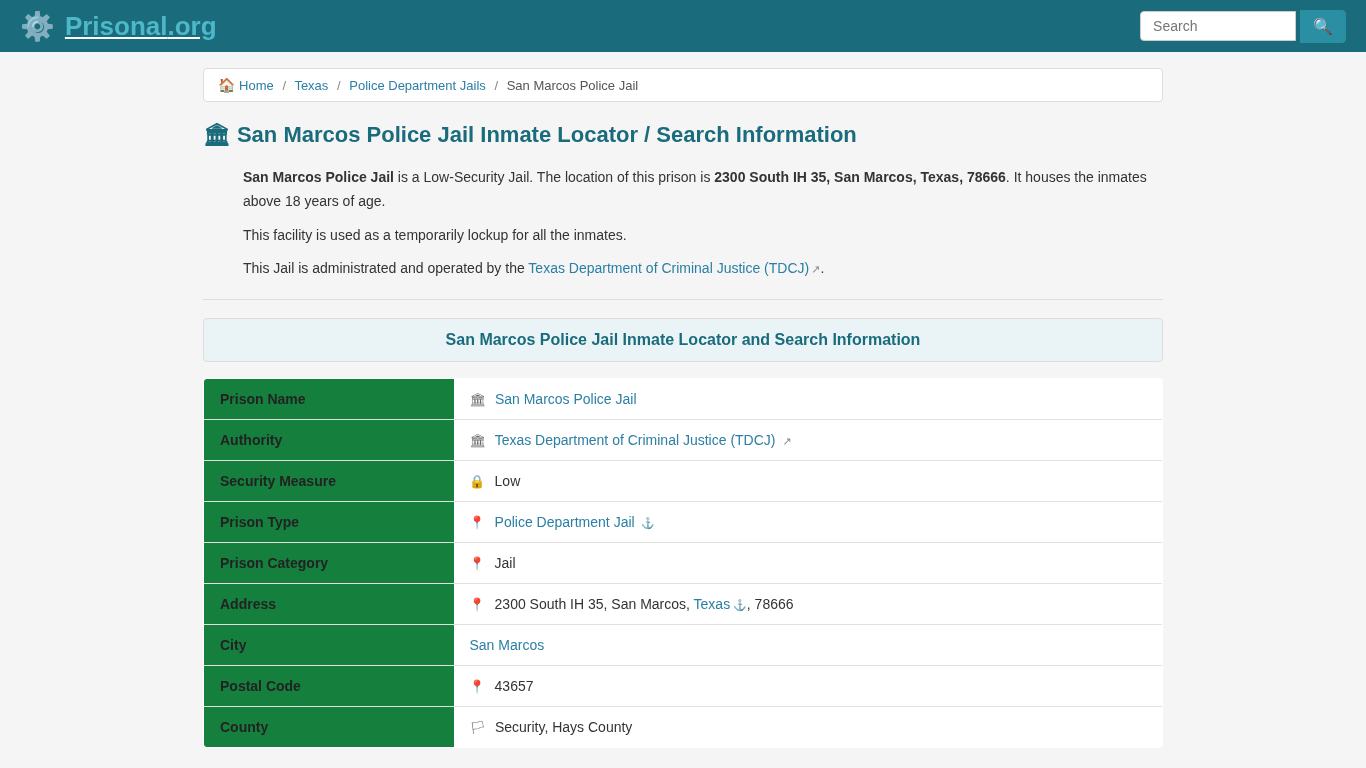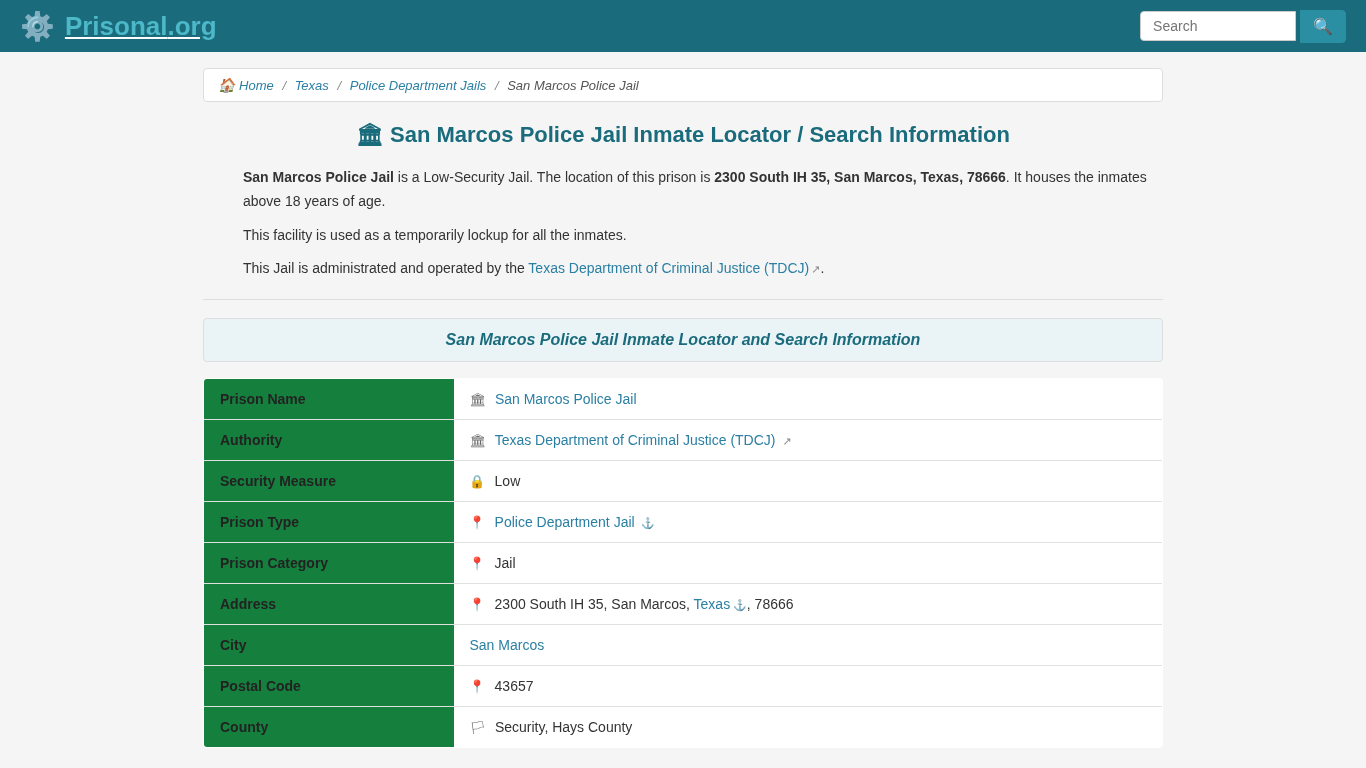--- a/index.html
+++ b/index.html
@@ -66,32 +66,30 @@
 
     
     .breadcrumb {
       background: #fff;
       border: 1px solid #ddd;
       border-radius: 4px;
       padding: 8px 14px;
       margin-bottom: 16px;
       font-size: 13px;
       color: #555;
-      font-style: italic;
     }
     .breadcrumb a {
       color: #2a7fa3;
       text-decoration: none;
     }
     .breadcrumb-sep { margin: 0 5px; color: #888; }
     .breadcrumb-home-icon { font-size: 14px; color: #2a7fa3; }
 
     
     .page-title {
-      text-align: center;
       font-size: 22px;
       font-weight: bold;
       color: #1a6b7c;
       margin: 20px 0 18px 0;
     }
     .title-icon { font-size: 22px; margin-right: 6px; }
 
     
     .description {
       padding: 0 8px;
@@ -120,21 +118,20 @@
     .section-title-bar {
       background: #eaf4f7;
       border: 1px solid #ddd;
       border-radius: 4px;
       padding: 12px 16px;
       text-align: center;
       font-size: 16px;
       font-weight: bold;
       color: #1a6b7c;
       margin-bottom: 16px;
-      font-style: italic;
     }
 
     
     .info-table {
       width: 100%;
       border-collapse: collapse;
       background: #fff;
       border: 1px solid #ddd;
       border-radius: 4px;
       overflow: hidden;

